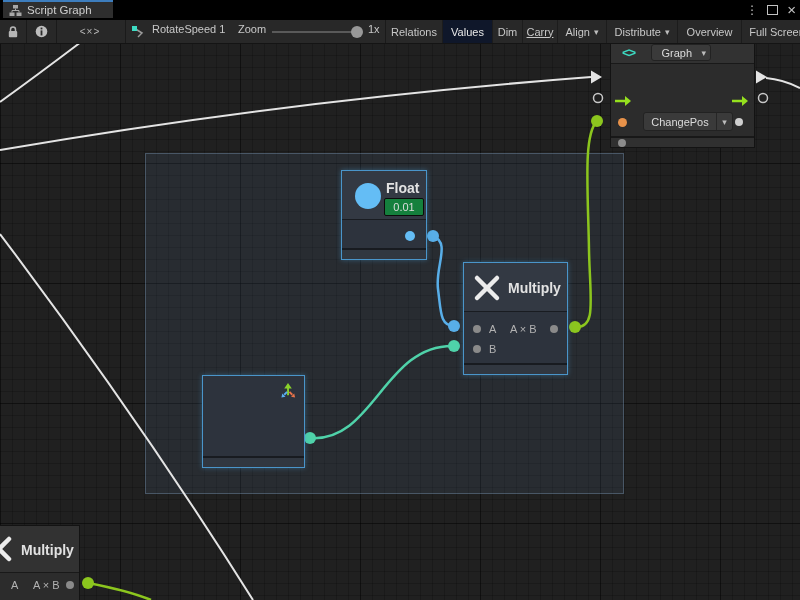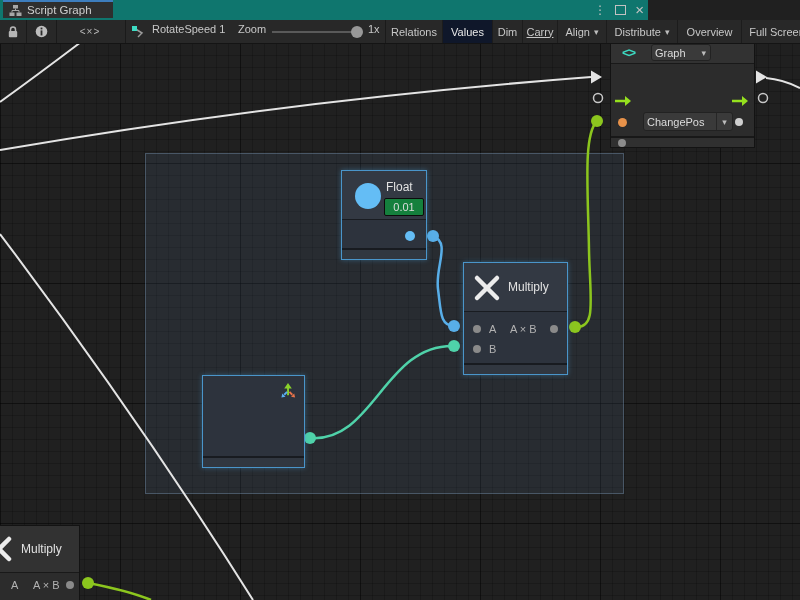--- a/index.html
+++ b/index.html
@@ -1,20 +1,20 @@
 <!DOCTYPE html>
 <html style="--tab-accent: #3d7dbd; --accent-blue: #4a95ca; --wire-white: #e4e4e4; --wire-blue: #58aee8; --wire-teal: #4fd2a9; --wire-green: #8cc61e; --port-gray: #8a8a8a; --port-blue: #64bdf5; --port-orange: #e8924a;"><head>
 <meta charset="utf-8">
 <style>
   html,body{margin:0;padding:0;background:#111;}
   .app{position:relative;width:800px;height:600px;overflow:hidden;
        font-family:"Liberation Sans","DejaVu Sans",sans-serif;
        background:#202020;user-select:none;}
   
-  .tabbar{position:absolute;left:0;top:0;width:648px;height:20px;background:#0f766e;z-index:30;}
+  .tabbar{position:absolute;left:0;top:0;width:800px;height:20px;background:#000000;z-index:30;}
   .tab{position:absolute;left:3px;top:0;height:18px;width:110px;background:#2e2e2e;
        border-top:2px solid var(--tab-accent,#3d7dbd);display:flex;align-items:center;gap:5px;
        padding-left:6px;box-sizing:border-box;color:#cfcfcf;font-size:11.5px;}
   .winctl{position:absolute;right:4px;top:0;height:20px;display:flex;align-items:center;gap:9px;color:#c2c2c2;z-index:31;}
   .winctl .kebab{font-size:12px;letter-spacing:0;}
   .winctl .maxbox{width:9px;height:8px;border:1.5px solid #c2c2c2;display:inline-block;}
   .winctl .closex{font-size:15px;line-height:10px;}
   
   .toolbar{position:absolute;left:0;top:20px;width:800px;height:23px;background:#282828;
            border-bottom:1px solid #141414;z-index:30;color:#c8c8c8;font-size:11px;}
@@ -49,32 +49,32 @@
   .d-green{fill:var(--wire-green,#8cc61e);}
   .d-white{fill:var(--wire-white,#e4e4e4);}
   .ring{stroke:#c8c8c8;stroke-width:1.5;fill:none;}
   
   .node{position:absolute;background:#2c2c2c;border:1px solid #131313;box-sizing:border-box;z-index:3;}
   .node.selected{background:#2d333d;border:1px solid var(--accent-blue,#4a95ca);
                  box-shadow:0 0 5px rgba(70,150,202,0.45);}
   .n-header{position:relative;border-bottom:1px solid rgba(0,0,0,0.5);background:rgba(255,255,255,0.03);}
   .n-body{position:relative;}
   .n-footer{border-top:2px solid rgba(0,0,0,0.5);background:rgba(255,255,255,0.02);position:absolute;left:0;right:0;bottom:0;}
-  .n-title{color:#e2e2e2;font-size:12px;position:absolute;white-space:nowrap;}
+  .n-title{color:#e2e2e2;font-size:14px;position:absolute;white-space:nowrap;font-weight:bold;}
   .n-sub{color:#d6d6d6;font-size:12px;position:absolute;white-space:nowrap;}
   .plabel{color:#b2b2b2;font-size:11px;position:absolute;white-space:nowrap;}
   .pdot{position:absolute;width:8px;height:8px;border-radius:50%;background:var(--port-gray,#8a8a8a);}
   .pdot.blue{background:var(--port-blue,#64bdf5);width:10px;height:10px;}
   .pdot.orange{background:var(--port-orange,#e8924a);width:9px;height:9px;}
   .float-circle{position:absolute;width:26px;height:26px;border-radius:50%;background:var(--port-blue,#64bdf5);}
   .valuebox{position:absolute;background:#15803d;border:1px solid #0c0c0c;border-radius:2px;
             color:#dcdcdc;font-size:11px;text-align:center;font-family:"Liberation Sans",sans-serif;padding:0;}
   .dropdown{position:absolute;background:#3a3a3a;border:1px solid #222;border-radius:3px;
             color:#dcdcdc;font-size:11px;display:flex;align-items:center;box-sizing:border-box;}
-  .dropdown .dd-label{flex:1;overflow:hidden;white-space:nowrap;padding:0 3px;}
+  .dropdown .dd-label{flex:1;text-align:center;overflow:hidden;white-space:nowrap;padding:0 3px;}
   .dropdown .dd-caret{border-left:1px solid #262626;height:100%;display:flex;align-items:center;
                       justify-content:center;width:15px;}
   .tealtxt{color:#3ddbc3;font-weight:bold;font-size:13px;position:absolute;letter-spacing:-1px;}
 </style>
 </head>
 <body>
 
 <div class="app">
 
   <div class="canvas"></div>

